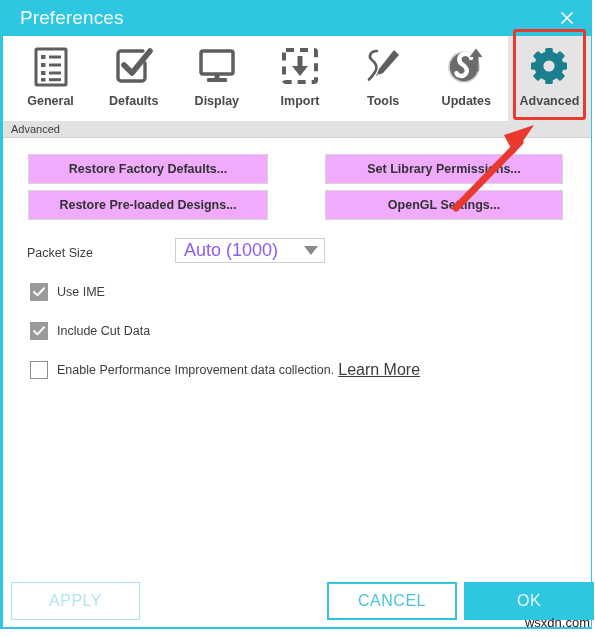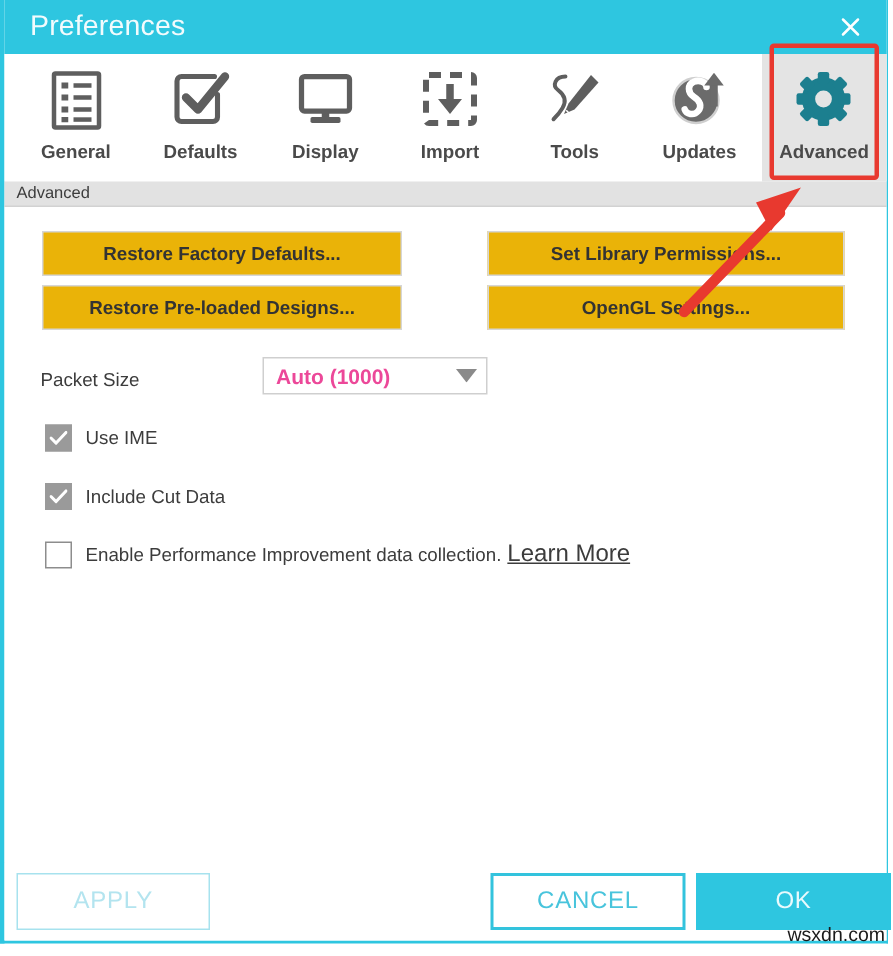--- a/index.html
+++ b/index.html
@@ -114,21 +114,21 @@
     flex: 1;
     background: #ffffff;
     position: relative;
     padding: 0;
   }
 
   .action-button {
     position: absolute;
     height: 30px;
     box-sizing: border-box;
-    background: #eab308;
+    background: #f0abfc;
     border: 1px solid #d6d6d6;
     color: #333333;
     font-size: 12.5px;
     font-weight: bold;
     display: flex;
     align-items: center;
     justify-content: center;
     cursor: pointer;
   }
 
@@ -142,23 +142,23 @@
   .dropdown {
     position: absolute;
     box-sizing: border-box;
     background: #ffffff;
     border: 1px solid #cfcfcf;
     display: flex;
     align-items: center;
     cursor: pointer;
   }
   .dropdown-value {
-    font-size: 14px;
-    font-weight: bold;
-    color: #ec4899;
+    font-size: 18px;
+    font-weight: normal;
+    color: #8b5cf6;
     padding-left: 8px;
     flex: 1;
   }
   .dropdown-arrow {
     width: 26px;
     display: flex;
     align-items: center;
     justify-content: center;
   }
 

